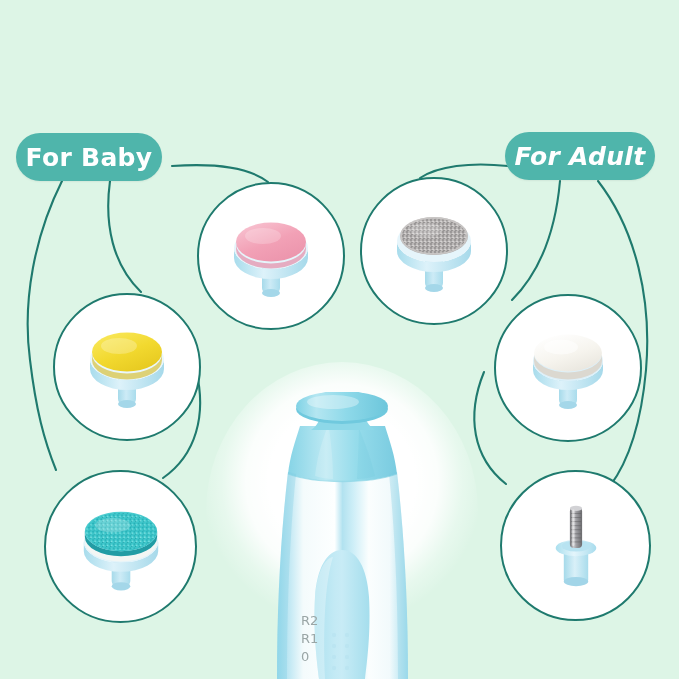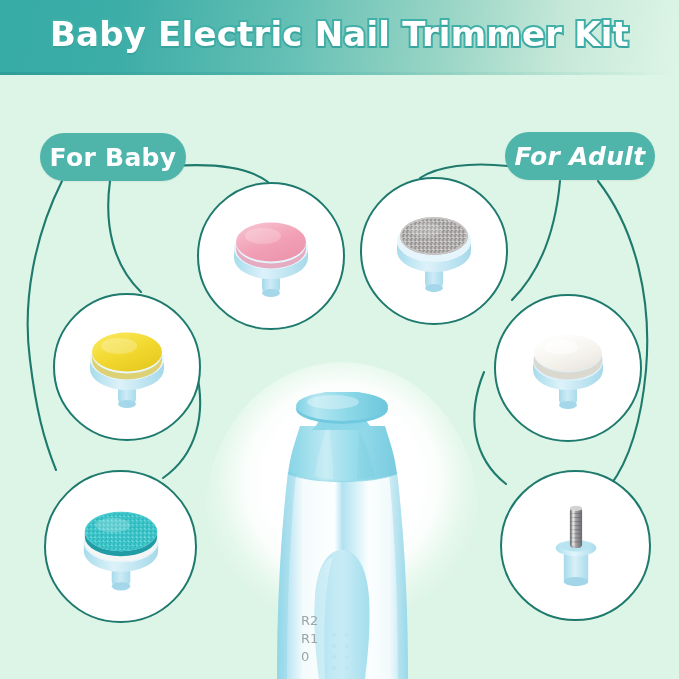--- a/index.html
+++ b/index.html
@@ -56,39 +56,36 @@
   .pill{
     position:absolute;z-index:4;
     background:#4fb5ab;border-radius:26px;
     display:flex;align-items:center;justify-content:center;
     box-shadow:0 1px 2px rgba(0,0,0,.06);
   }
   .pill span{
     color:#ffffff;font-weight:bold;font-size:25px;letter-spacing:.3px;
     font-family:"DejaVu Sans", sans-serif;white-space:nowrap;
   }
-  #pill-baby{left:40px;top:133px;width:146px;height:48px;}
+  #pill-baby{left:16px;top:133px;width:146px;height:48px;}
   #pill-adult{left:505px;top:132px;width:150px;height:48px;font-style:italic;}
 
   
   #bub-pink  {left:197px;top:182px;width:144px;height:144px;}
   #bub-grey  {left:360px;top:177px;width:144px;height:144px;}
   #bub-yellow{left:53px; top:293px;width:144px;height:144px;}
   #bub-cream {left:494px;top:294px;width:144px;height:144px;}
   #bub-teal  {left:44px; top:470px;width:149px;height:149px;}
   #bub-bit   {left:500px;top:470px;width:147px;height:147px;}
 </style>
 </head>
 <body>
 
 <div id="stage">
 
-  <div class="header">
-    <div class="header-title">Baby Electric Nail Trimmer Kit</div>
-  </div>
 
   <svg id="connectors" viewBox="0 0 679 679">
     <g fill="none" stroke="#1f7a6e" stroke-width="2.1" stroke-linecap="round">
 
       <path d="M172,166 C215,163 250,168 268,182"></path>
 
       <path d="M62,181 C35,235 22,300 30,360 C36,410 44,440 56,470"></path>
 
       <path d="M110,181 C104,225 113,265 141,292"></path>
 

